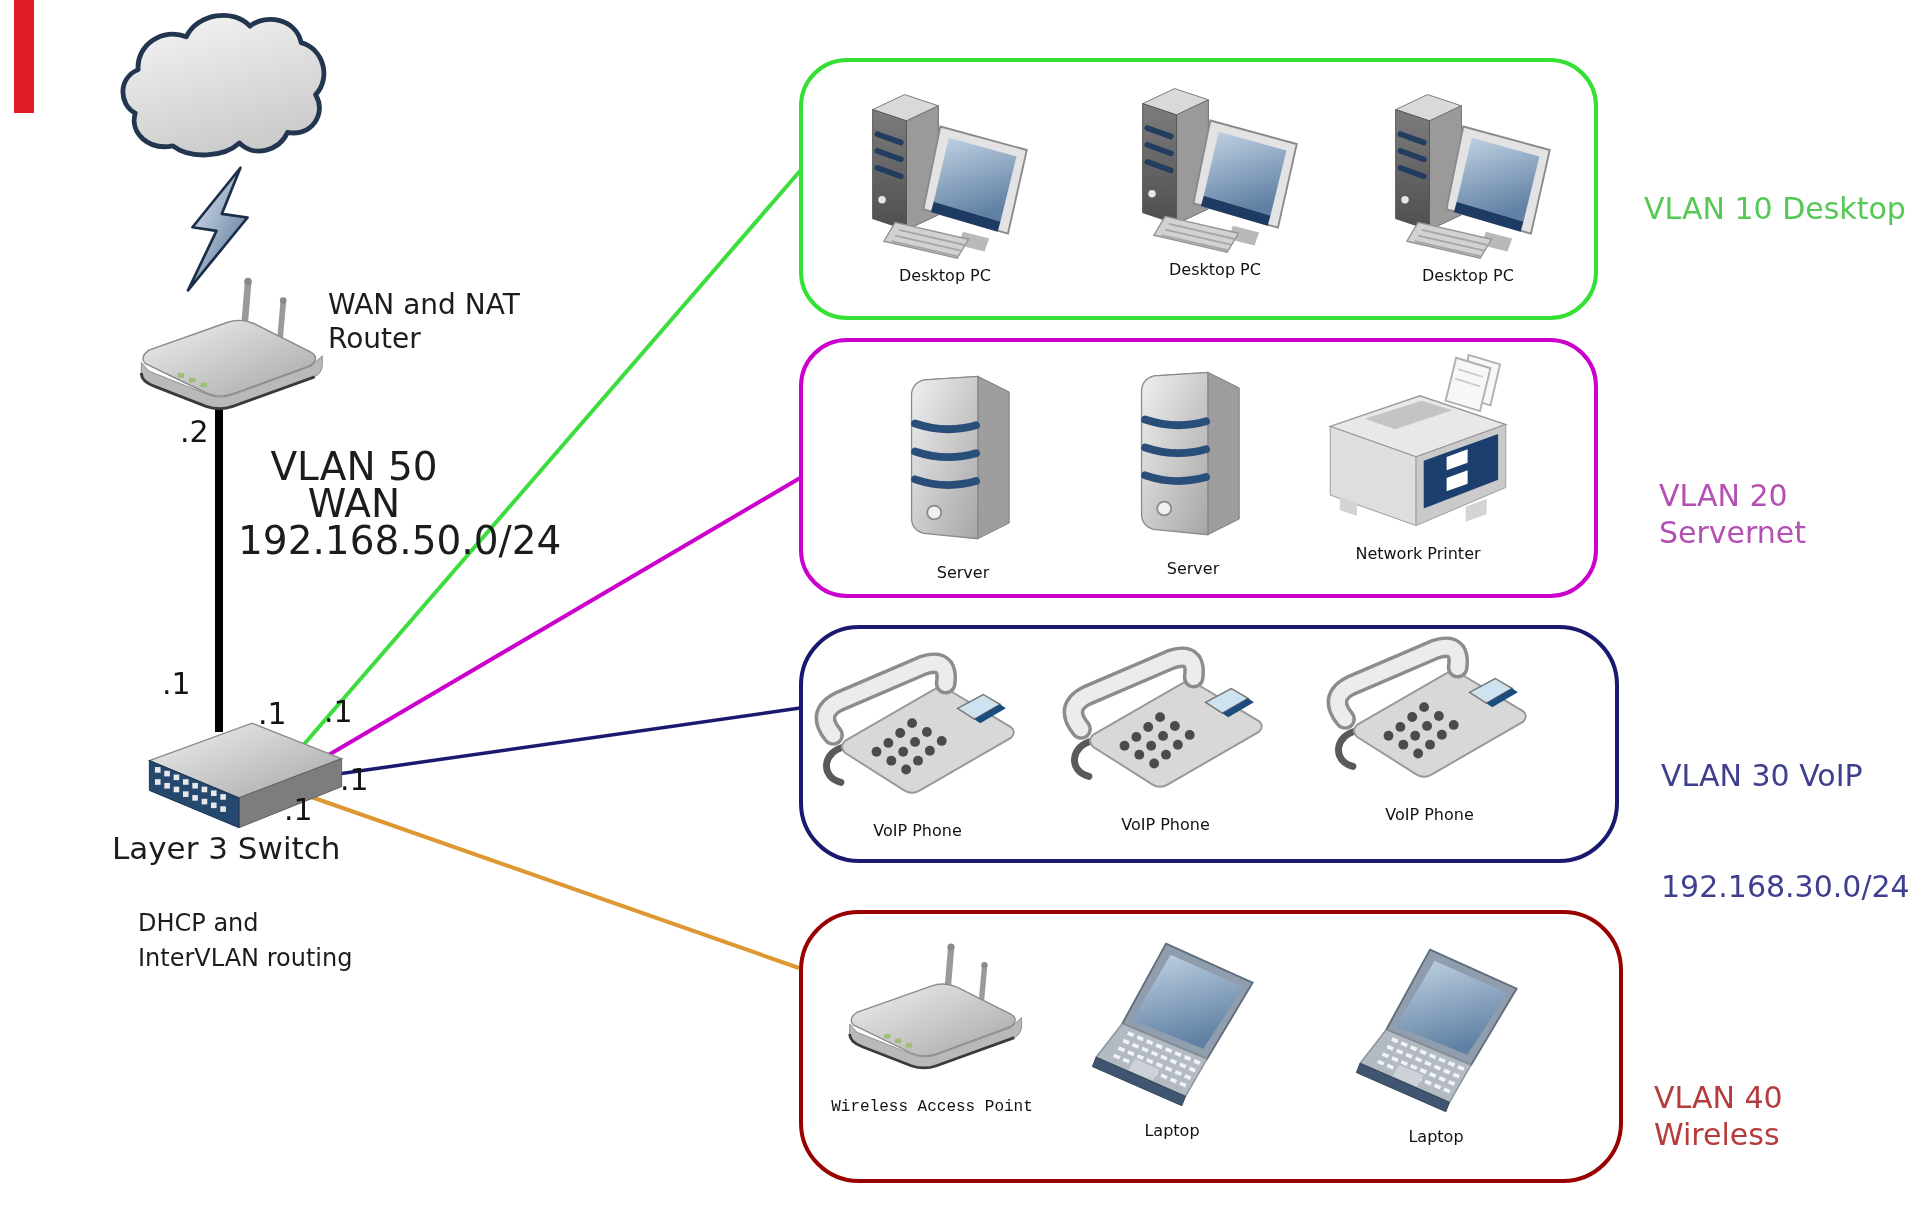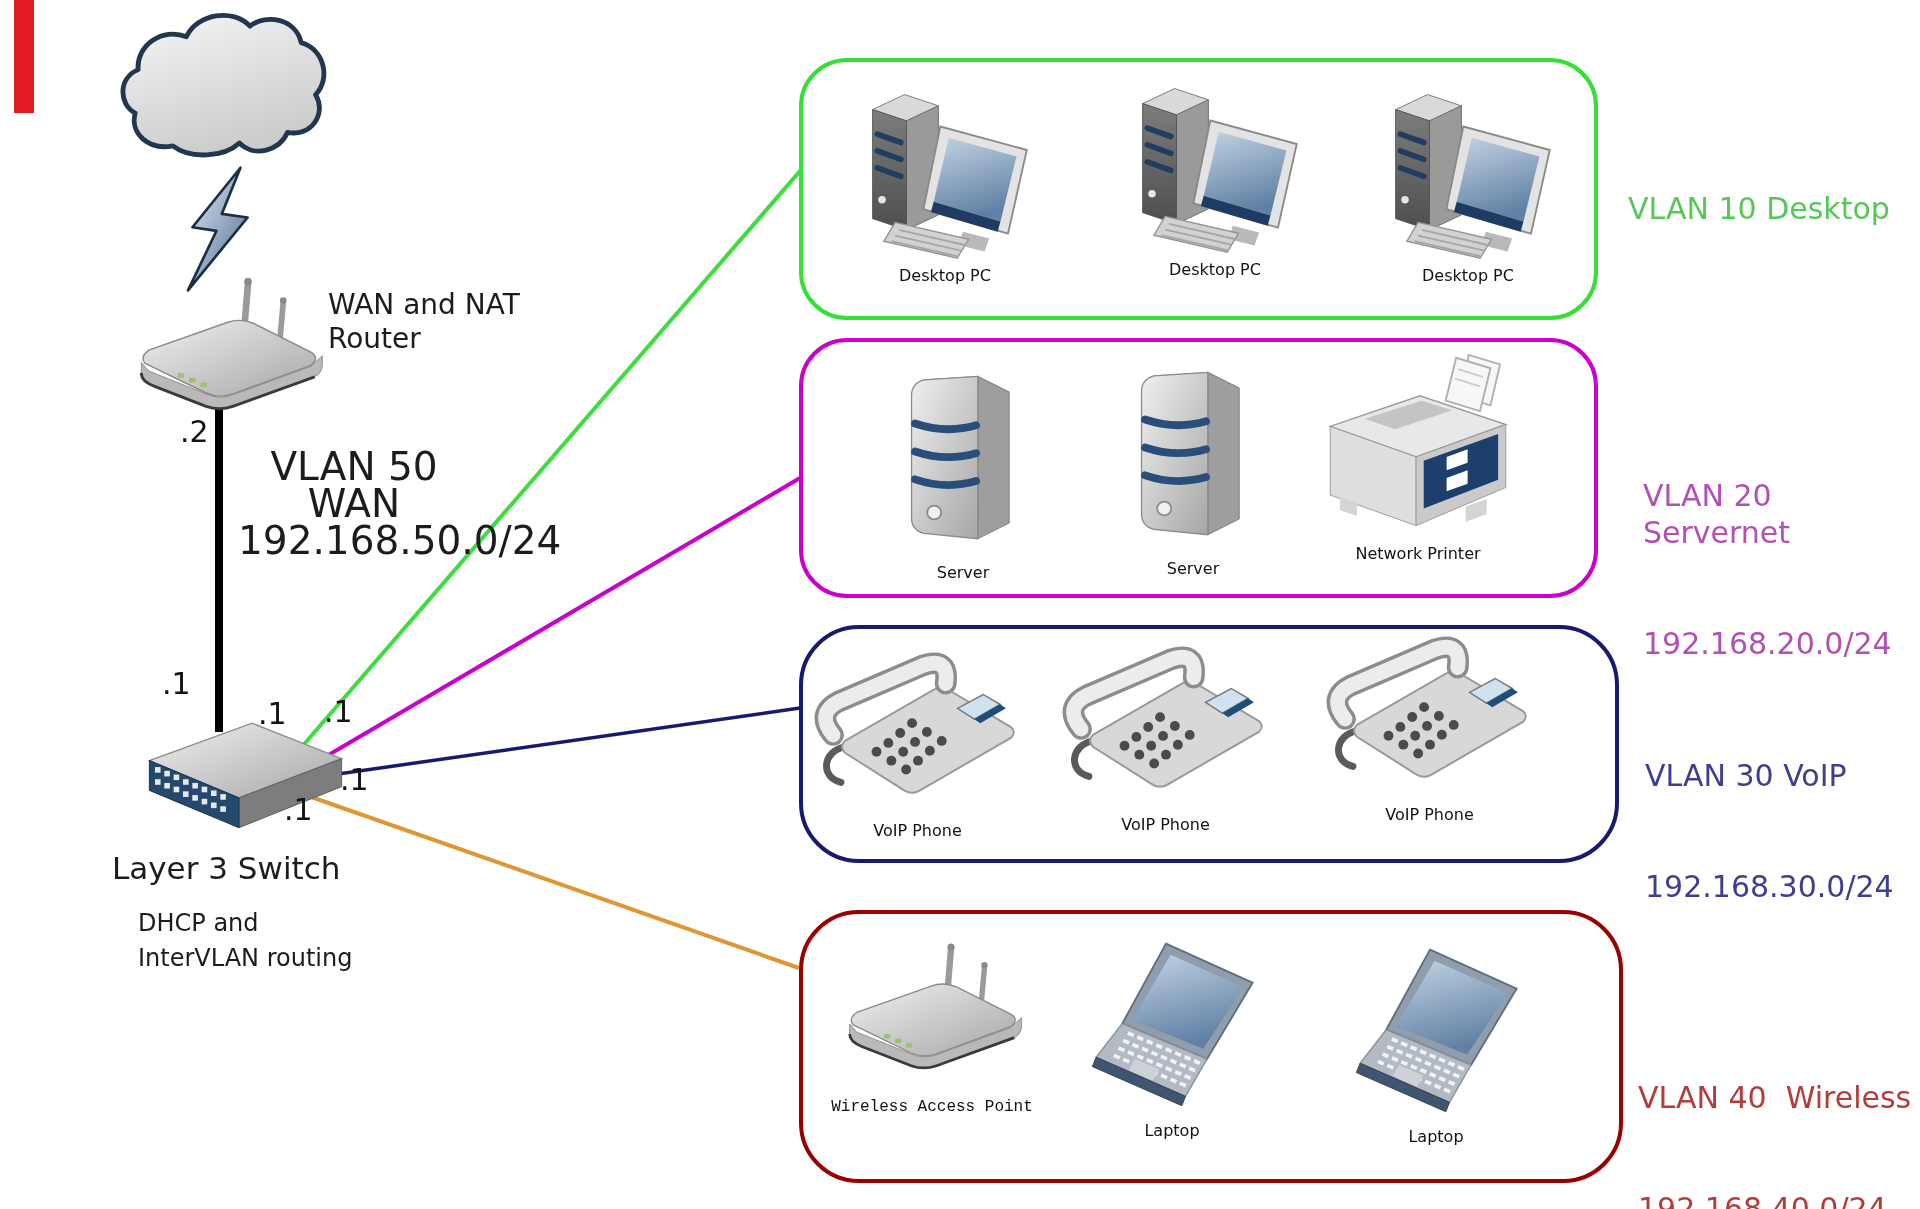--- a/index.html
+++ b/index.html
@@ -2,21 +2,21 @@
 <html><head>
 <meta charset="utf-8">
 <style>
   html,body{margin:0;padding:0;background:#ffffff;}
   #canvas{position:relative;width:1920px;height:1209px;background:#ffffff;overflow:hidden;
           font-family:"DejaVu Sans", sans-serif;color:#1a1a1a;}
   .links{position:absolute;left:0;top:0;z-index:1;}
   .vlan-box{position:absolute;z-index:2;border-style:solid;border-width:4px;background:transparent;}
   .device{position:absolute;z-index:3;display:flex;flex-direction:column;align-items:center;}
   .dlabel{font-size:16px;line-height:1.22;color:#121212;text-align:center;margin-top:6px;white-space:normal;}
-  .vlan-label{position:absolute;z-index:4;font-size:30px;line-height:37px;white-space:pre-wrap;}
+  .vlan-label{position:absolute;z-index:4;font-size:30px;line-height:37px;white-space:pre-wrap;margin-left:16px;}
   .port-label{position:absolute;z-index:4;font-size:30px;color:#141414;}
   .text-block{position:absolute;z-index:4;color:#1c1c1c;}
   .node-icon{position:absolute;z-index:3;}
   .wap-label{width:220px;font-family:Liberation Mono, monospace;}
   #red-artifact{position:absolute;z-index:5;}
 </style>
 </head>
 <body>
 
 <svg width="0" height="0" style="position:absolute" aria-hidden="true">
@@ -219,37 +219,36 @@
     <div>192.168.50.0/24</div>
   </div>
 
   <div class="port-label" style="left:180px;top:414px">.2</div>
   <div class="port-label" style="left:162px;top:666px">.1</div>
   <div class="port-label" style="left:258px;top:696px">.1</div>
   <div class="port-label" style="left:324px;top:694px">.1</div>
   <div class="port-label" style="left:340px;top:762px">.1</div>
   <div class="port-label" style="left:284px;top:792px">.1</div>
 
-  <div class="text-block" style="left:112px;top:850px;font-size:31px">Layer 3 Switch</div>
+  <div class="text-block" style="left:112px;top:830px;font-size:31px">Layer 3 Switch</div>
   <div class="text-block" style="left:138px;top:906px;font-size:24px;line-height:35px">
     <div>DHCP and</div>
     <div>InterVLAN routing</div>
   </div>
 
   <div class="vlan-box" style="left: 799px; top: 58px; width: 791px; height: 254px; border-radius: 48px; border-color: rgb(53, 224, 53);"></div>
   <div class="vlan-box" style="left: 799px; top: 338px; width: 791px; height: 252px; border-radius: 48px; border-color: rgb(204, 0, 204);"></div>
   <div class="vlan-box" style="left: 799px; top: 625px; width: 812px; height: 230px; border-radius: 60px; border-color: rgb(25, 25, 112);"></div>
   <div class="vlan-box" style="left: 799px; top: 910px; width: 816px; height: 265px; border-radius: 60px; border-color: rgb(153, 0, 0);"></div>
 
   <div class="vlan-label" style="left: 1628px; top: 116px; color: rgb(85, 200, 85);">
     <div>VLAN 10 Desktop</div>
   </div>
   <div class="vlan-label" style="left: 1643px; top: 403px; color: rgb(180, 79, 180);">
     <div>VLAN 20 Servernet</div>
-    <div>192.168.20.0/24</div>
   </div>
   <div class="vlan-label" style="left: 1645px; top: 683px; color: rgb(63, 63, 143);">
     <div>VLAN 30 VoIP</div>
     <div>192.168.30.0/24</div>
   </div>
   <div class="vlan-label" style="left: 1638px; top: 1005px; color: rgb(180, 60, 60);">
     <div>VLAN 40  Wireless</div>
     <div>192.168.40.0/24</div>
   </div>
 

